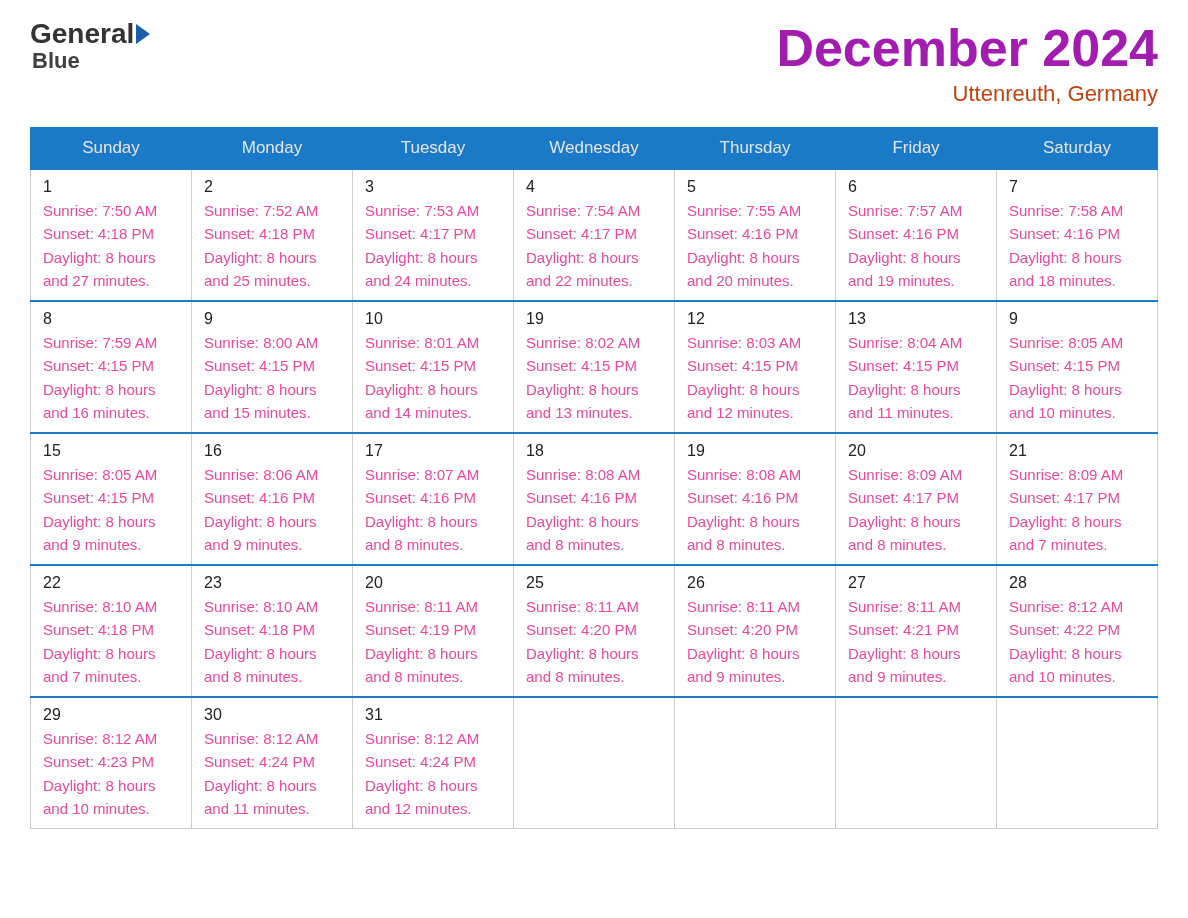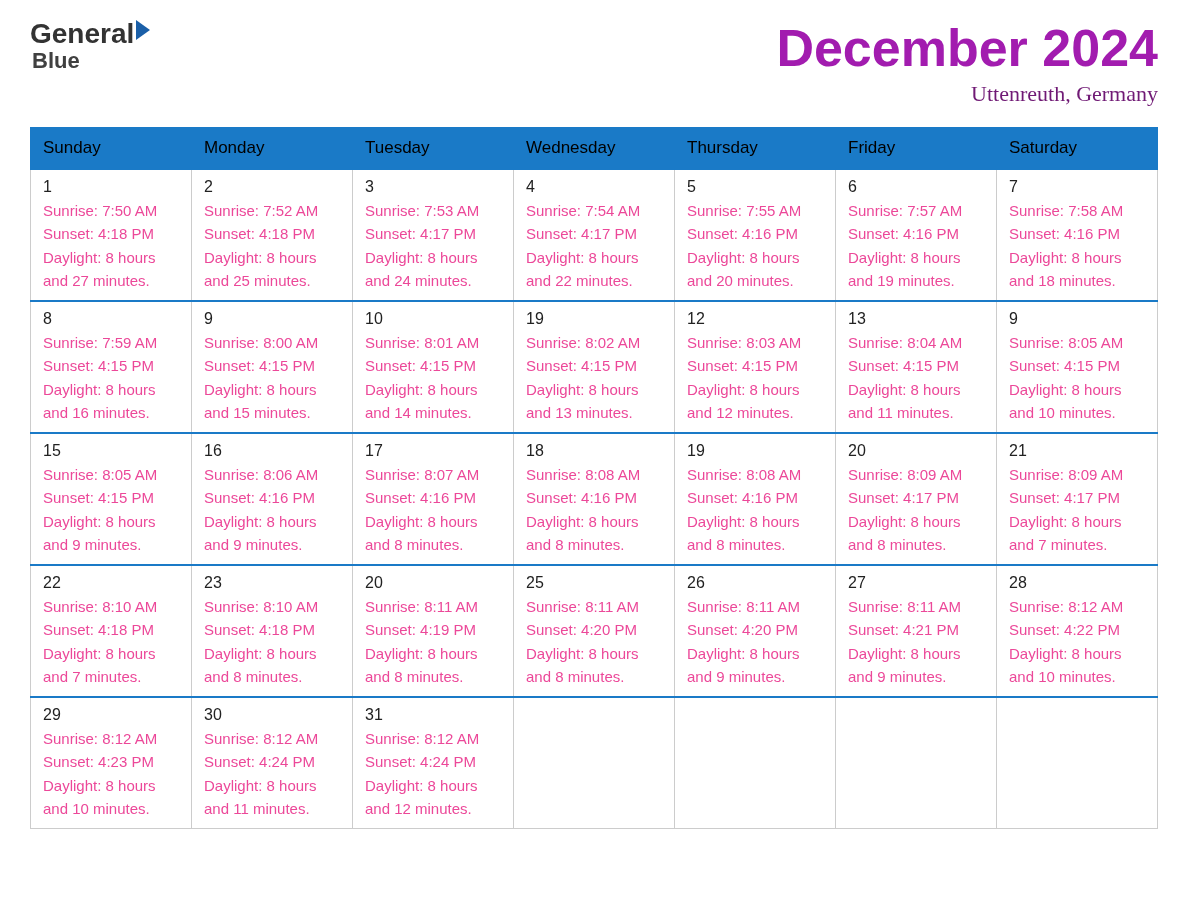--- a/index.html
+++ b/index.html
@@ -16,20 +16,21 @@
       align-items: flex-start;
       margin-bottom: 20px;
     }
     .logo {
       display: flex;
       flex-direction: column;
       align-items: flex-start;
     }
     .logo-text {
       display: flex;
+      align-items: center;
       font-size: 28px;
       font-weight: bold;
       color: #333;
       line-height: 1;
     }
     .logo-general { color: #333; }
     .logo-arrow {
       width: 0;
       height: 0;
       border-left: 14px solid #1a5fa8;
@@ -48,34 +49,33 @@
       text-align: right;
     }
     .month-title {
       font-size: 52px;
       font-weight: bold;
       color: #a21caf;
       line-height: 1.1;
     }
     .location-title {
       font-size: 22px;
-      color: #701a75;
+      color: #c2410c;
       margin-top: 4px;
-      font-family: Liberation Serif, serif;
     }
     table {
       width: 100%;
       border-collapse: collapse;
       table-layout: fixed;
     }
     thead tr th {
       background-color: #1a7ac7;
-      color: #000000;
+      color: #e5e5e5;
       padding: 10px 12px;
-      text-align: left;
+      text-align: center;
       font-size: 17px;
       font-weight: normal;
       border: 1px solid #1a7ac7;
     }
     tbody tr td {
       vertical-align: top;
       padding: 8px 12px;
       border-left: 1px solid #ccc;
       border-right: 1px solid #ccc;
       border-bottom: none;

